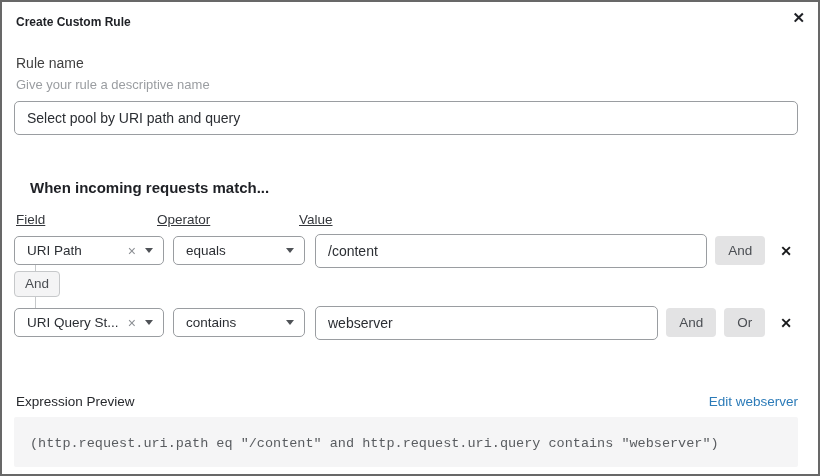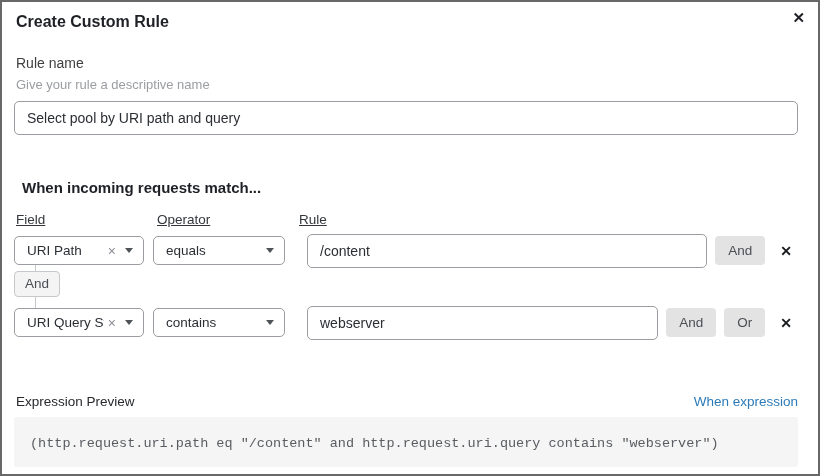--- a/index.html
+++ b/index.html
@@ -12,21 +12,21 @@
     position: relative;
     width: 820px;
     height: 476px;
     background: #fff;
     border: 2px solid #686868;
     padding: 7px 20px 0 12px;
     overflow: hidden;
   }
   
   .dialog-title {
-    font-size: 16px;
+    font-size: 12px;
     line-height: 26px;
     font-weight: 700;
     color: #1e2025;
     margin-left: 2px;
   }
   .close-btn {
     position: absolute;
     top: 7px;
     right: 13px;
     background: none;
@@ -64,21 +64,21 @@
     outline: none;
   }
   .rule-name-input {
     display: block;
     width: 100%;
     margin-top: 7px;
   }
   
   .matcher-heading {
     margin-top: 43px;
-    margin-left: 8px;
+    margin-left: 16px;
     font-size: 15px;
     line-height: 19px;
     font-weight: 700;
     color: #1e2025;
   }
   .col-labels {
     display: flex;
     margin-top: 14px;
     margin-left: 2px;
     font-size: 13.5px;
@@ -97,22 +97,22 @@
   .select {
     display: flex;
     align-items: center;
     height: 29px;
     border: 1px solid #9a9da1;
     border-radius: 5px;
     padding: 0 10px 0 12px;
     background: #fff;
     cursor: pointer;
   }
-  .select-field    { width: 130px; margin-right: 9px; }
-  .select-operator { width: 132px; margin-right: 22px; align-items: center; }
+  .select-field    { width: 150px; margin-right: 9px; }
+  .select-operator { width: 132px; margin-right: 10px; align-items: center; }
   .select-value {
     flex: 1;
     font-size: 13.5px;
     color: #2b2e33;
     white-space: nowrap;
     overflow: hidden;
   }
   .clear-x {
     font-size: 14px;
     color: #8b8e93;
@@ -209,21 +209,21 @@
 
   <div class="field-label">Rule name</div>
   <div class="help-text">Give your rule a descriptive name</div>
   <input class="text-input rule-name-input" type="text" value="Select pool by URI path and query" style="">
 
   <div class="matcher-heading">When incoming requests match...</div>
 
   <div class="col-labels">
     <div class="col-label-field">Field</div>
     <div class="col-label-operator">Operator</div>
-    <div class="col-label-value">Rule</div>
+    <div class="col-label-value">Value</div>
   </div>
 
   <div class="cond-row">
     <div class="select select-field">
       <span class="select-value">URI Path</span>
       <span class="clear-x">×</span>
       <span class="caret-down"></span>
     </div>
     <div class="select select-operator">
       <span class="select-value">equals</span>
@@ -251,19 +251,19 @@
       <span class="caret-down"></span>
     </div>
     <input class="text-input value-input" type="text" value="webserver" style="">
     <button class="gray-btn">And</button>
     <button class="gray-btn">Or</button>
     <button class="remove-btn">✕</button>
   </div>
 
   <div class="expr-header">
     <div class="expr-label">Expression Preview</div>
-    <a class="edit-link">When expression</a>
+    <a class="edit-link">Edit webserver</a>
   </div>
   <div class="code-box">
     <code>(http.request.uri.path eq "/content" and http.request.uri.query contains "webserver")</code>
   </div>
 
 </div>
 
 </body></html>

